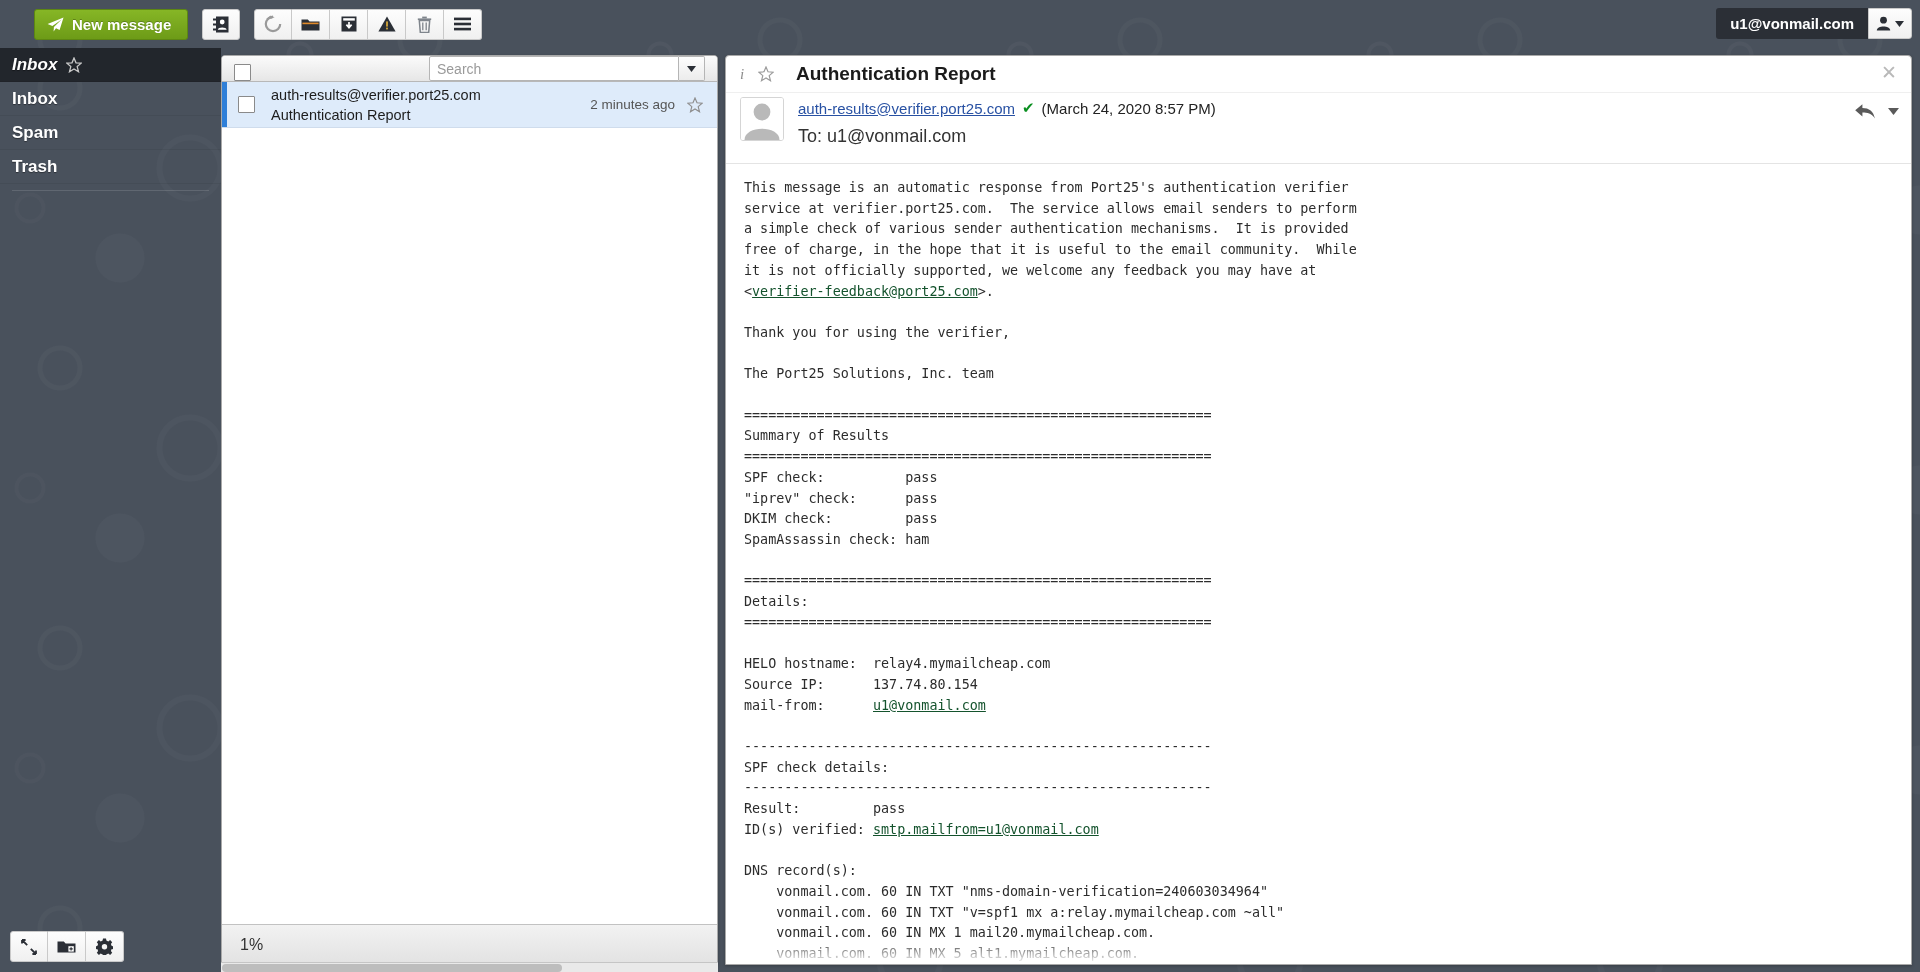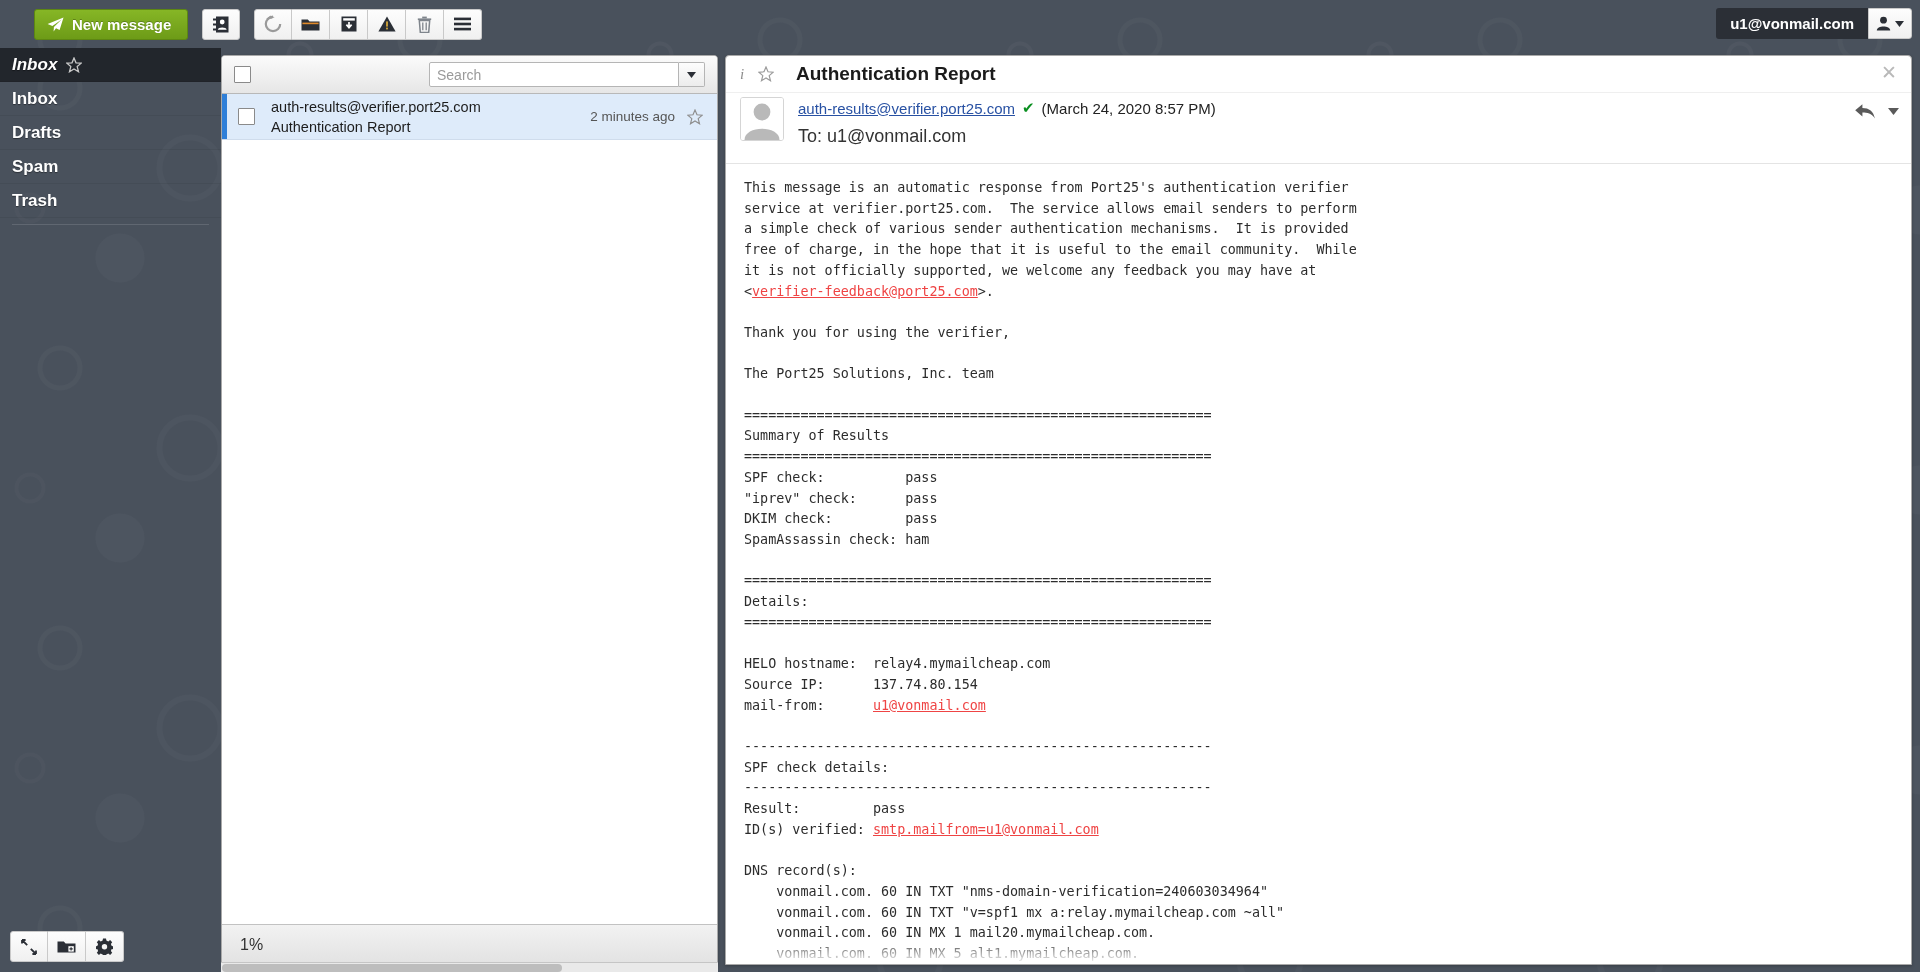--- a/index.html
+++ b/index.html
@@ -116,24 +116,24 @@
   #listcol {
     position: absolute; left: 221px; top: 55px; width: 497px; height: 910px;
     background: #fff;
     border: 1px solid #a9a9a9;
     border-radius: 4px 4px 0 0;
     display: flex; flex-direction: column;
     box-shadow: 0 1px 3px rgba(0,0,0,.25);
     overflow: hidden;
   }
   #list-header {
-    height: 38px;
+    height: 26px;
     background-image: linear-gradient(#fbfbfb, #e6e6e6);
     border-bottom: 1px solid #b8b8b8;
-    display: flex; align-items: center;
+    display: flex; align-items: flex-end;
     padding: 0 12px;
     flex: none;
   }
   .sq-check {
     width: 17px; height: 17px;
     border: 1px solid #8a8a8a;
     background: #fff;
     border-radius: 1px;
     cursor: pointer;
     flex: none;
@@ -244,21 +244,21 @@
     padding: 14px 0 0 18px;
     position: relative;
   }
   #body-pre {
     font-family: "DejaVu Sans Mono", "Liberation Mono", monospace;
     font-size: 13.4px;
     line-height: 20.7px;
     color: #2c2c2c;
     white-space: pre;
   }
-  #body-pre a { color: #ef4444; text-decoration: underline; }
+  #body-pre a { color: #14532d; text-decoration: underline; }
 
   #body-fade {
     position: absolute; left: 0; right: 0; bottom: 0; height: 26px;
     background: linear-gradient(rgba(255,255,255,0), #ffffff);
     pointer-events: none;
   }
 
   
   #list-hscroll {
     position: absolute; left: 221px; bottom: 0; width: 497px; height: 10px;
@@ -384,23 +384,20 @@
         <div class="folder selected">
           <span>Inbox</span>
           <span class="fav-star">
             <svg width="16" height="16" viewBox="0 0 16 16">
               <path d="M8 1 L10 5.8 L15.2 6.2 L11.2 9.6 L12.5 14.7 L8 11.9 L3.5 14.7 L4.8 9.6 L0.8 6.2 L6 5.8 Z" fill="none" stroke="#c9c9c9" stroke-width="1.3"></path>
             </svg>
           </span>
         </div>
         <div class="folder">
           <span>Inbox</span>
-        </div>
-        <div class="folder">
-          <span>Drafts</span>
         </div>
         <div class="folder">
           <span>Spam</span>
         </div>
         <div class="folder">
           <span>Trash</span>
         </div>
       </div>
     <div id="folder-divider"></div>
 

